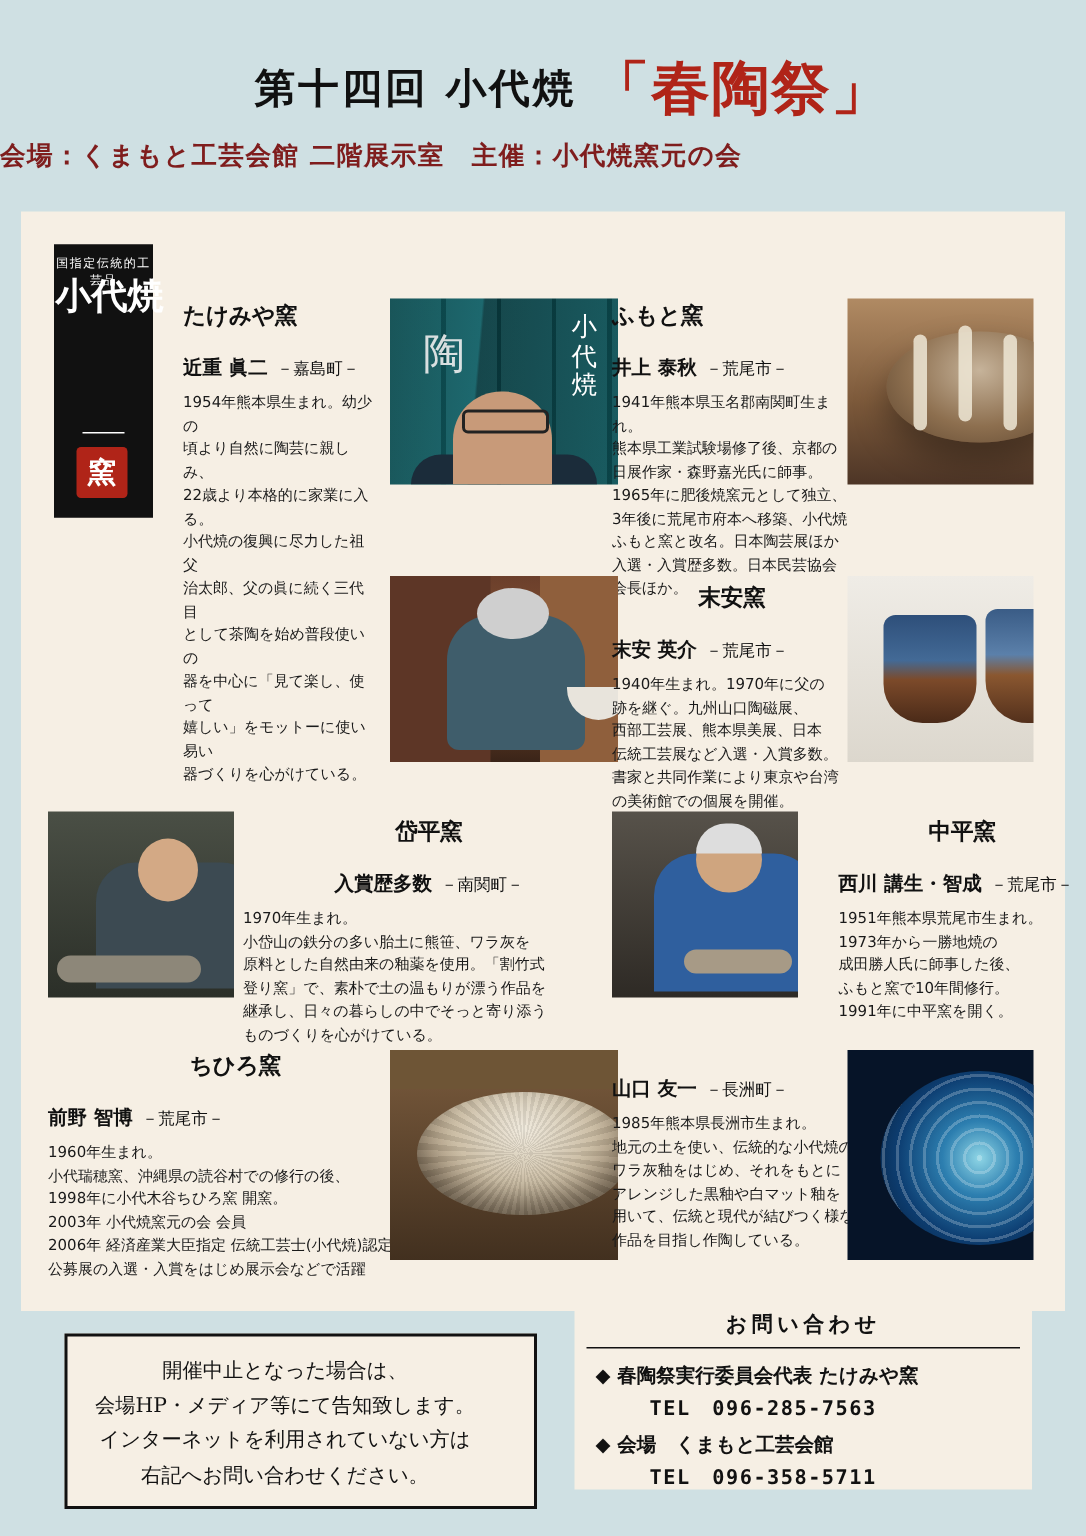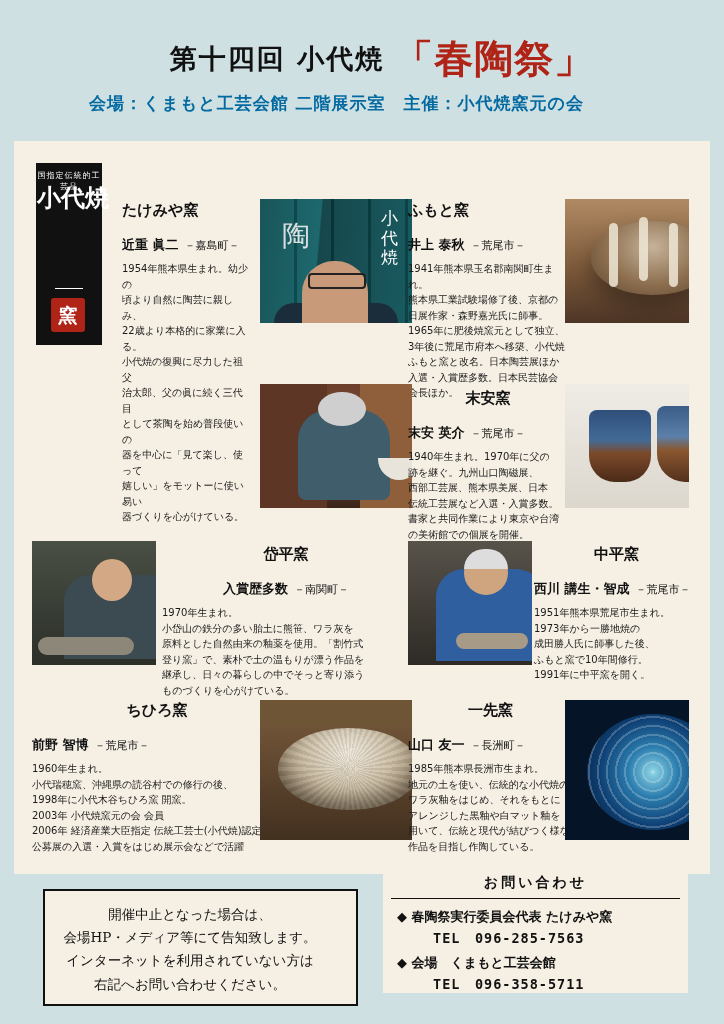--- a/index.html
+++ b/index.html
@@ -25,23 +25,23 @@
     font-family:"DejaVu Serif","Liberation Serif",serif;
     font-size:27px;font-weight:bold;color:#111;letter-spacing:2px;
     vertical-align:middle;
   }
   .t-big{
     font-family:"DejaVu Serif","Liberation Serif",serif;
     font-size:39px;font-weight:bold;color:#b02418;letter-spacing:1px;
     vertical-align:middle;margin-left:10px;
   }
   .header-sub{
-    position:absolute;left:0;top:92px;width:584px;text-align:right;
-    font-family:"DejaVu Serif","Liberation Serif",serif;
-    font-size:17px;font-weight:bold;color:#0369a1;letter-spacing:1px;
+    position:absolute;left:0;top:92px;width:584px;text-align:left;
+    font-family:"DejaVu Serif","Liberation Serif",serif;
+    font-size:17px;font-weight:bold;color:#7f1d1d;letter-spacing:1px;
     white-space:nowrap;
   }
 
   
   .panel{
     position:absolute;left:14px;top:141px;width:696px;height:733px;
     background:#f6efe4;
   }
 
   
@@ -278,21 +278,21 @@
 登り窯」で、素朴で土の温もりが漂う作品を
 継承し、日々の暮らしの中でそっと寄り添う
 ものづくりを心がけている。</div>
     </div>
     <div class="photo ph5" style="left:18px;top:400px;width:124px;height:124px;">
       <div class="man"></div>
       <div class="head"></div>
       <div class="wheel"></div>
     </div>
 
-    <div class="entry" style="left:520px;top:404px;width:165px;">
+    <div class="entry" style="left:545px;top:404px;width:165px;">
       <div class="kiln c">中平窯</div>
       <div class="person">
         <span>西川 講生・智成</span><span class="town">－荒尾市－</span>
       </div>
       <div class="bio">1951年熊本県荒尾市生まれ。
 1973年から一勝地焼の
 成田勝人氏に師事した後、
 ふもと窯で10年間修行。
 1991年に中平窯を開く。</div>
     </div>
@@ -315,21 +315,20 @@
 2006年 経済産業大臣指定 伝統工芸士(小代焼)認定
 公募展の入選・入賞をはじめ展示会などで活躍</div>
     </div>
     <div class="photo ph7" style="left:246px;top:559px;width:152px;height:140px;">
       <div class="bamboo"></div>
       <div class="bowl"></div>
       <div class="rib"></div>
     </div>
 
     <div class="entry" style="left:394px;top:560px;width:165px;">
-      <div class="kiln c">一先窯</div>
       <div class="person">
         <span>山口 友一</span><span class="town">－長洲町－</span>
       </div>
       <div class="bio">1985年熊本県長洲市生まれ。
 地元の土を使い、伝統的な小代焼の
 ワラ灰釉をはじめ、それをもとに
 アレンジした黒釉や白マット釉を
 用いて、伝統と現代が結びつく様な
 作品を目指し作陶している。</div>
     </div>

